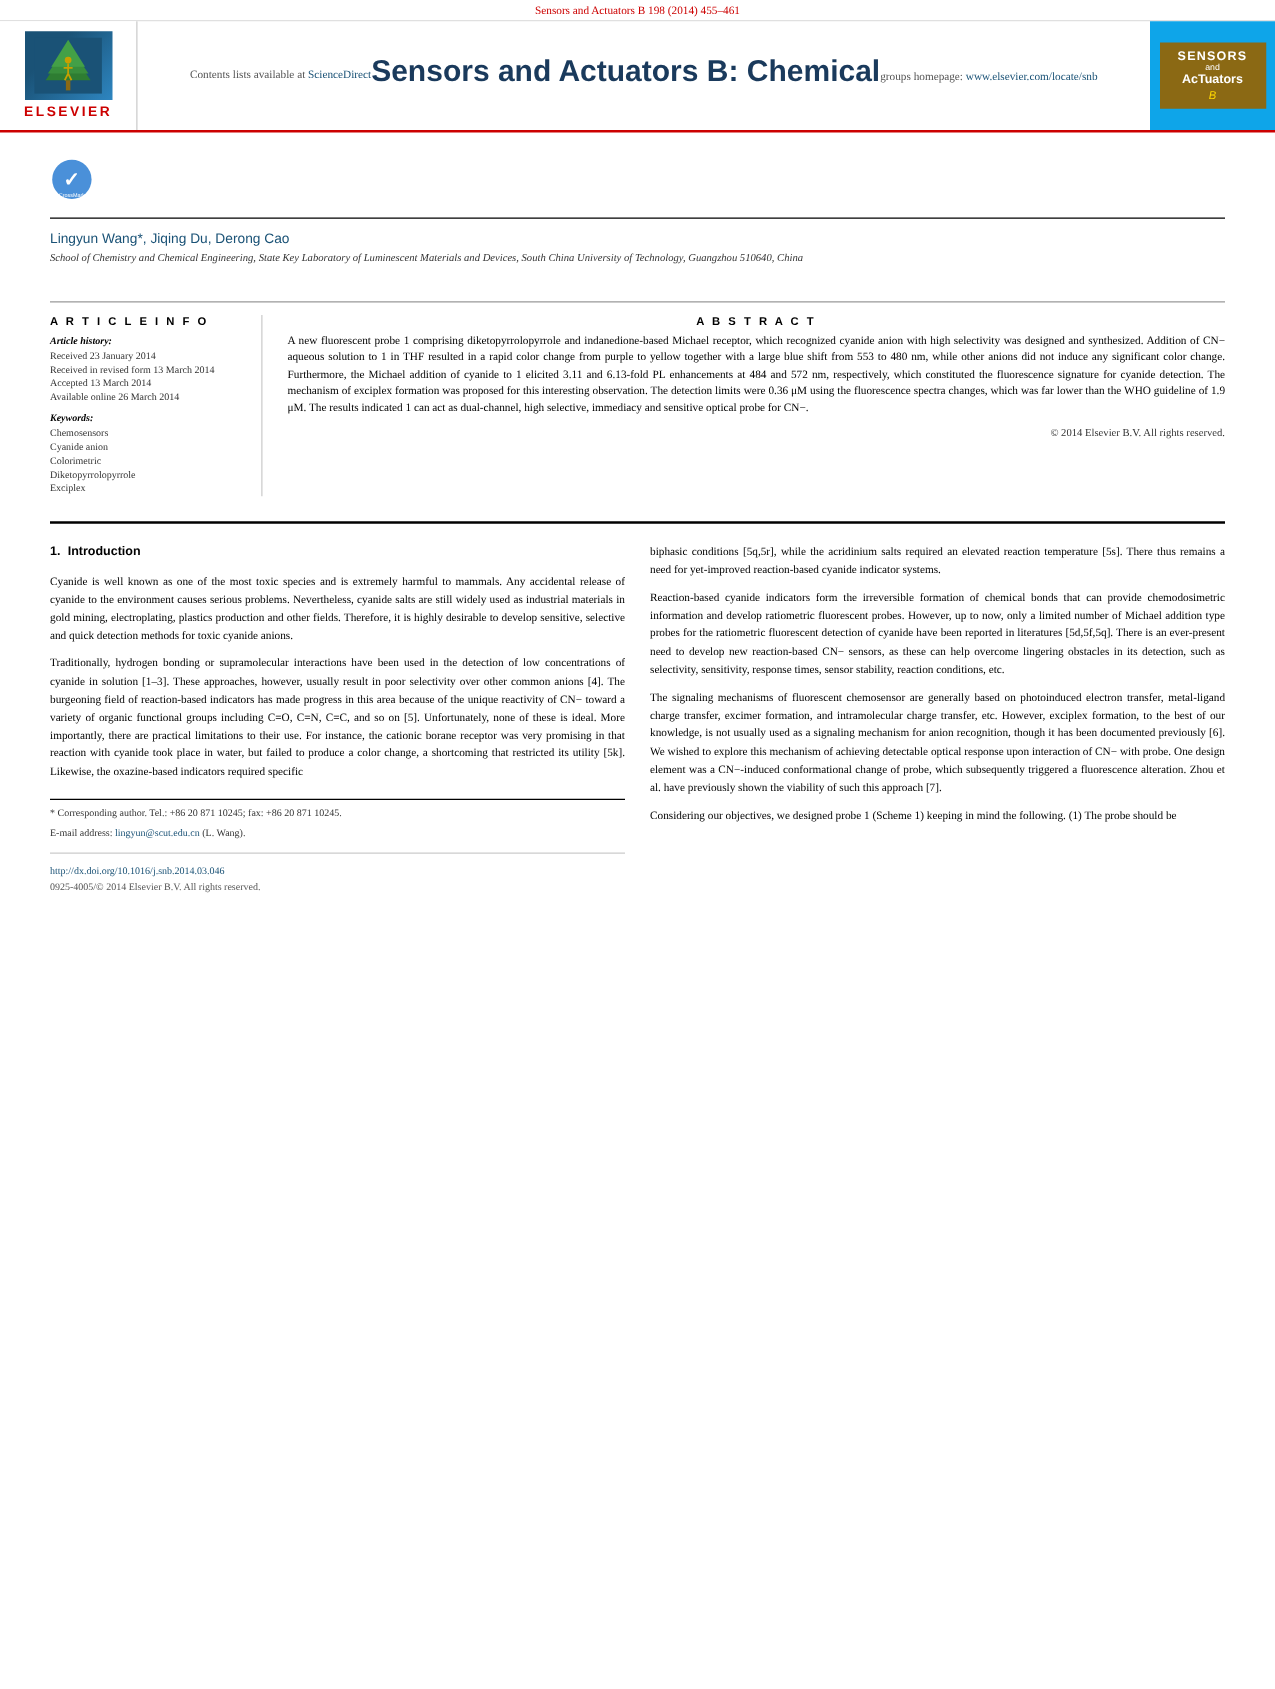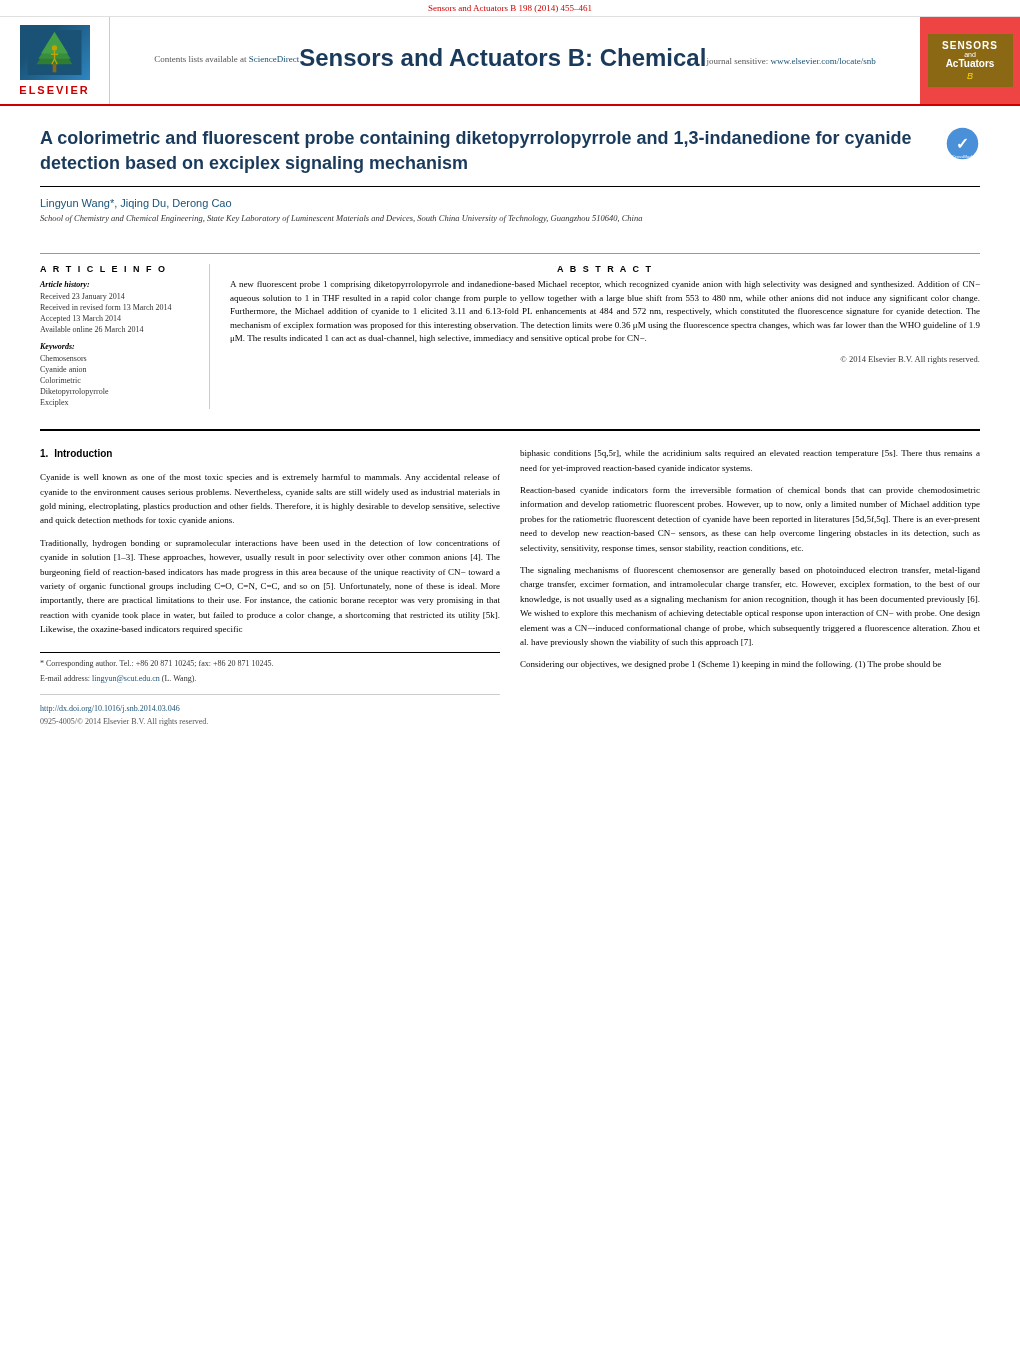--- a/index.html
+++ b/index.html
@@ -85,21 +85,21 @@
     .journal-homepage {
       font-size: 9px;
       color: #555;
     }
     .journal-homepage a {
       color: #1a5276;
       text-decoration: none;
     }
     .sensors-logo-box {
       width: 100px;
-      background: #ef4444;
+      background: #0ea5e9;
       display: flex;
       flex-direction: column;
       align-items: center;
       justify-content: center;
       padding: 6px;
       color: white;
       font-family: Arial, sans-serif;
     }
     .sensors-logo-inner {
       background: #8b6914;
@@ -364,40 +364,39 @@
       <div class="elsevier-text">ELSEVIER</div>
     </div>
 
     <div class="header-center">
       <div class="science-direct-link">
         <span>Contents lists available at</span>
         <a href="#">ScienceDirect</a>
       </div>
       <div class="journal-title">Sensors and Actuators B: Chemical</div>
       <div class="journal-homepage">
-        <span>journal sensitive:</span>
+        <span>groups homepage:</span>
         <a href="#">www.elsevier.com/locate/snb</a>
       </div>
     </div>
 
     <div class="sensors-logo-box">
       <div class="sensors-logo-inner">
         <span class="sensors-text-big">SENSORS</span>
         <span class="sensors-and">and</span>
         <span class="actuators-text">AcTuators</span>
         <span class="sensors-b">B</span>
       </div>
     </div>
   </div>
 </div>
 
 <div class="paper-content">
 
   <div class="paper-title-section">
-    <div class="paper-title">A colorimetric and fluorescent probe containing diketopyrrolopyrrole and 1,3-indanedione for cyanide detection based on exciplex signaling mechanism</div>
     <div>
       
       <svg class="crossmark" viewBox="0 0 40 40" xmlns="http://www.w3.org/2000/svg">
         <circle cx="20" cy="20" r="18" fill="#4a90d9"></circle>
         <text x="20" y="26" text-anchor="middle" font-size="18" font-weight="bold" fill="white" font-family="Arial">✓</text>
         <text x="20" y="36" text-anchor="middle" font-size="5" fill="white" font-family="Arial">CrossMark</text>
       </svg>
     </div>
   </div>
 

